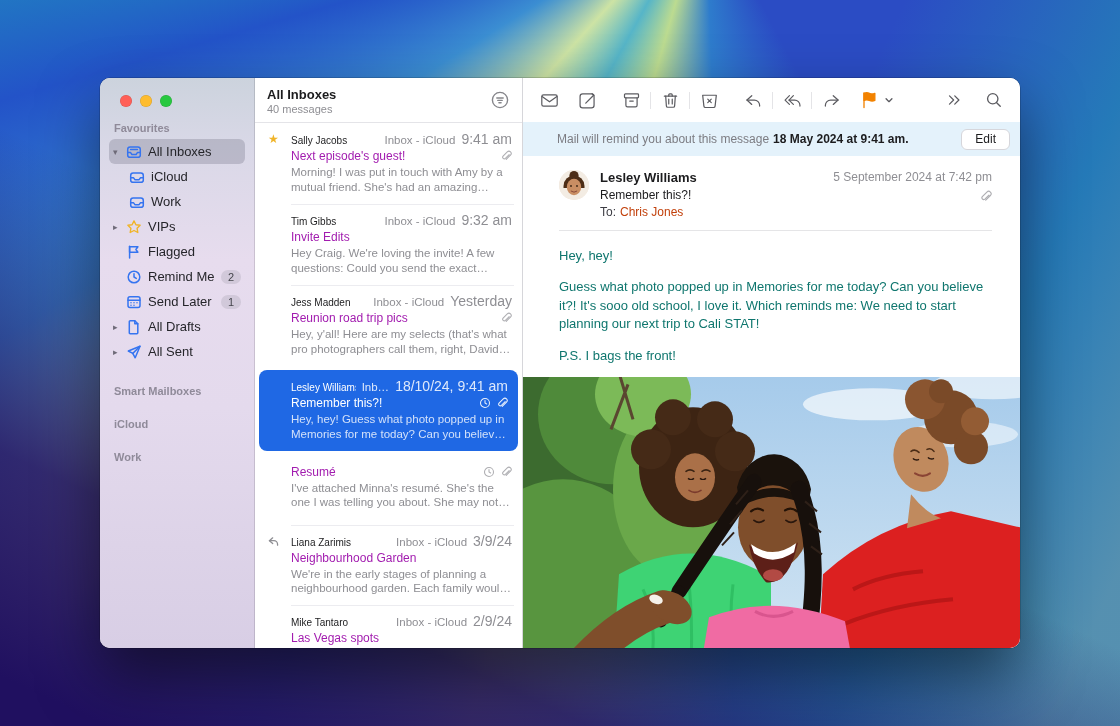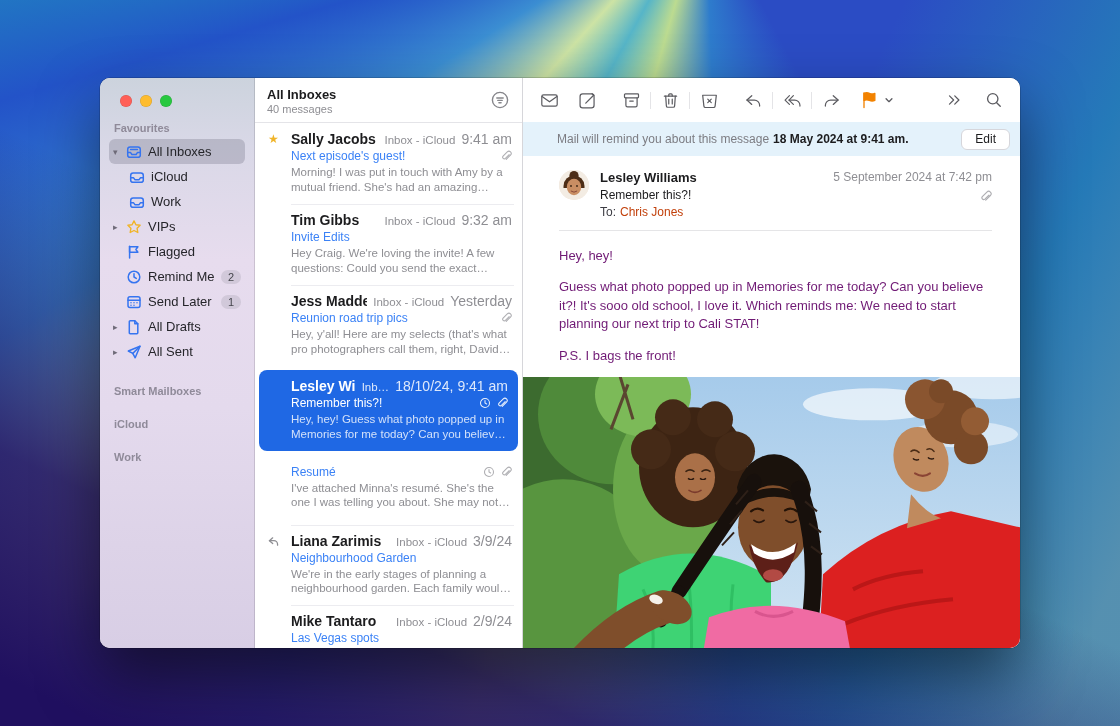--- a/index.html
+++ b/index.html
@@ -57,25 +57,25 @@
     display:flex; flex-direction:column; overflow:hidden;
   }
   .list-header { position:relative; padding:9px 12px 7px 12px; border-bottom:1px solid #e4e4e8; flex:none; }
   .list-title { font-size:13px; font-weight:700; color:#1c1c1e; }
   .list-count { font-size:11px; color:#8e8e93; margin-top:1px; }
   .filter-btn { position:absolute; right:12px; top:12px; width:20px; height:20px; }
   .rows { flex:1; overflow:hidden; }
   .mrow { position:relative; padding:8px 10px 9px 36px; min-height:70px; }
   .mrow + .mrow .sep { position:absolute; top:0; left:36px; right:8px; border-top:1px solid #ececf0; content:""; }
   .row-l1 { display:flex; align-items:baseline; gap:6px; }
-  .sender { font-size:14px; font-weight:700; color:#1c1c1e; flex:1; white-space:nowrap; overflow:hidden; }
+  .sender { font-size:10px; font-weight:400; color:#1c1c1e; flex:1; white-space:nowrap; overflow:hidden; }
   .mbx { font-size:11.5px; color:#8e8e93; white-space:nowrap; }
   .mdate { font-size:14px; color:#8e8e93; white-space:nowrap; }
   .row-l2 { display:flex; align-items:center; margin-top:2px; }
-  .subj { font-size:12px; color:#3b82f6; flex:1; white-space:nowrap; overflow:hidden; }
+  .subj { font-size:12px; color:#a21caf; flex:1; white-space:nowrap; overflow:hidden; }
   .row-icons { display:flex; gap:5px; align-items:center; }
   .row-icons svg { display:block; }
   .preview { font-size:11.5px; color:#8e8e93; line-height:1.3; margin-top:2px;
     display:-webkit-box; -webkit-line-clamp:2; -webkit-box-orient:vertical; overflow:hidden; }
   .star-mark { position:absolute; left:13px; top:9px; color:#f0b429; font-size:12px; }
   .reply-mark { position:absolute; left:12px; top:10px; }
   .remind-pill { background:#ececee; color:#6d6d72; font-size:8px; font-weight:700; letter-spacing:.4px;
     border-radius:8px; padding:2px 6px; white-space:nowrap; }
   
   .mrow.selected {
@@ -107,21 +107,21 @@
   .mh-mid { flex:1; min-width:0; }
   .mh-name { font-size:13px; font-weight:700; color:#1c1c1e; }
   .mh-subj { font-size:12px; color:#1c1c1e; margin-top:3px; }
   .mh-to { font-size:12px; margin-top:3px; color:#3c3c43; }
   .mh-to span { color:#c2410c; margin-left:4px; }
   .mh-right { text-align:right; flex:none; }
   .mh-date { font-size:12px; color:#8e8e93; }
   .mh-clip { margin-top:6px; display:flex; justify-content:flex-end; }
   .msg-divider { border-top:1px solid #e5e5e7; margin:11px 28px 0 36px; flex:none; }
 
-  .msg-body { padding:16px 34px 12px 36px; font-size:13px; color:#701a75; line-height:1.42; flex:none; }
+  .msg-body { padding:16px 34px 12px 36px; font-size:13px; color:#0f766e; line-height:1.42; flex:none; }
   .msg-body p { margin-bottom:13px; }
   .msg-body p:last-child { margin-bottom:0; }
 
   .photo { flex:1; min-height:0; }
   .photo svg { width:100%; height:100%; display:block; }
 </style>
 </head>
 <body>
 
 <div class="desktop"></div>

